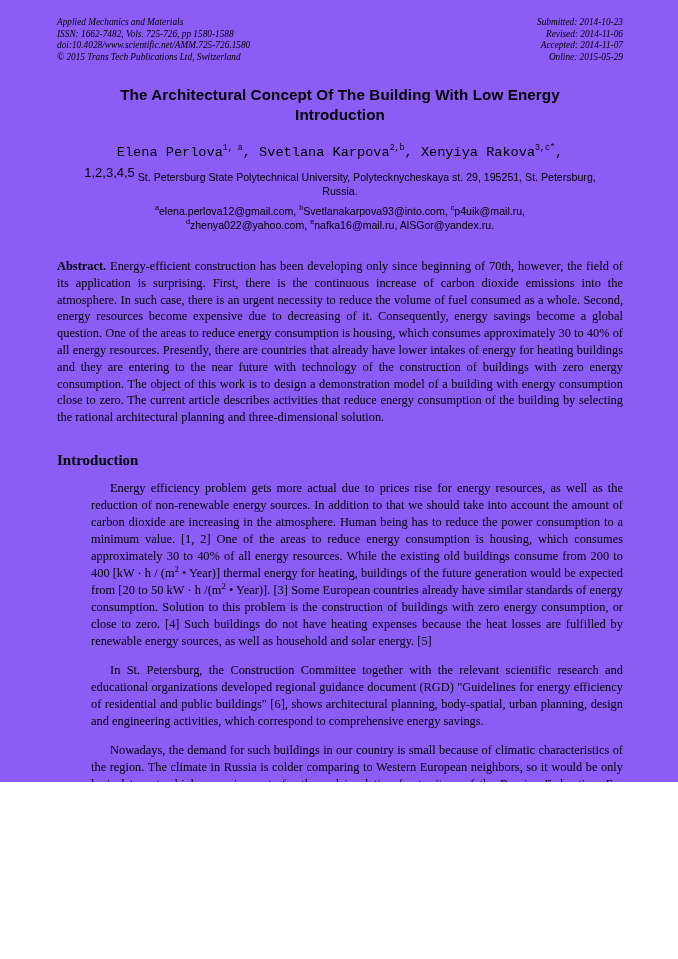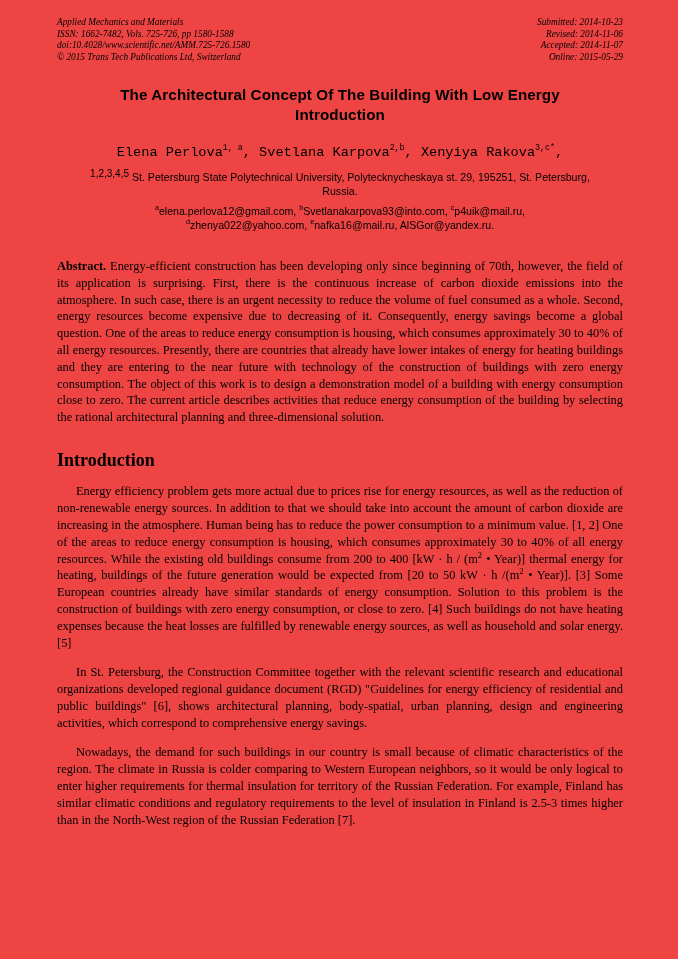--- a/index.html
+++ b/index.html
@@ -10,22 +10,22 @@
   body {
     width: 678px;
     height: 959px;
     font-family: "Liberation Serif", "DejaVu Serif", serif;
     color: #000000;
     -webkit-font-smoothing: antialiased;
   }
   .page {
     position: relative;
     width: 678px;
-    height: 959px;
-    background: #ef4444;
+    height: 782px;
+    background: #8b5cf6;
     box-sizing: border-box;
     padding: 16px;
     overflow: hidden;
   }
   .content {
     position: absolute;
     left: 57px;
     top: 17px;
     width: 566px;
   }
@@ -82,21 +82,21 @@
   
   .affiliation {
     text-align: center;
     font-family: "Liberation Sans", "DejaVu Sans", sans-serif;
     font-size: 10.6px;
     line-height: 13.6px;
     margin-top: 7px;
     padding: 0 14px;
   }
   .affiliation sup {
-    font-size: 10px;
+    font-size: 13px;
     vertical-align: super;
     line-height: 0;
     margin-top: 19px;
   }
   .emails {
     text-align: center;
     font-family: "Liberation Sans", "DejaVu Sans", sans-serif;
     font-size: 10.6px;
     line-height: 14.2px;
     margin-top: 5px;
@@ -127,33 +127,34 @@
     text-align: justify;
     text-justify: inter-word;
     margin-top: 26px;
   }
   .abstract .abs-label { font-weight: bold; }
 
   
   .section-heading {
     font-family: "Liberation Serif", "DejaVu Serif", serif;
     font-weight: bold;
-    font-size: 18px;
+    font-size: 15px;
     line-height: 16px;
     margin-top: 26px;
     text-align: left;
   }
   .body-par {
     font-family: "Liberation Serif", "DejaVu Serif", serif;
     font-size: 12.4px;
     line-height: 16.9px;
     text-align: justify;
     text-justify: inter-word;
     text-indent: 19px;
     margin-top: 6px;
+    margin-left: 34px;
   }
   .body-par + .body-par { margin-top: 0; }
   .body-par sup {
     font-size: 8.6px;
     vertical-align: super;
     line-height: 0;
   }
 </style>
 </head>
 <body>

